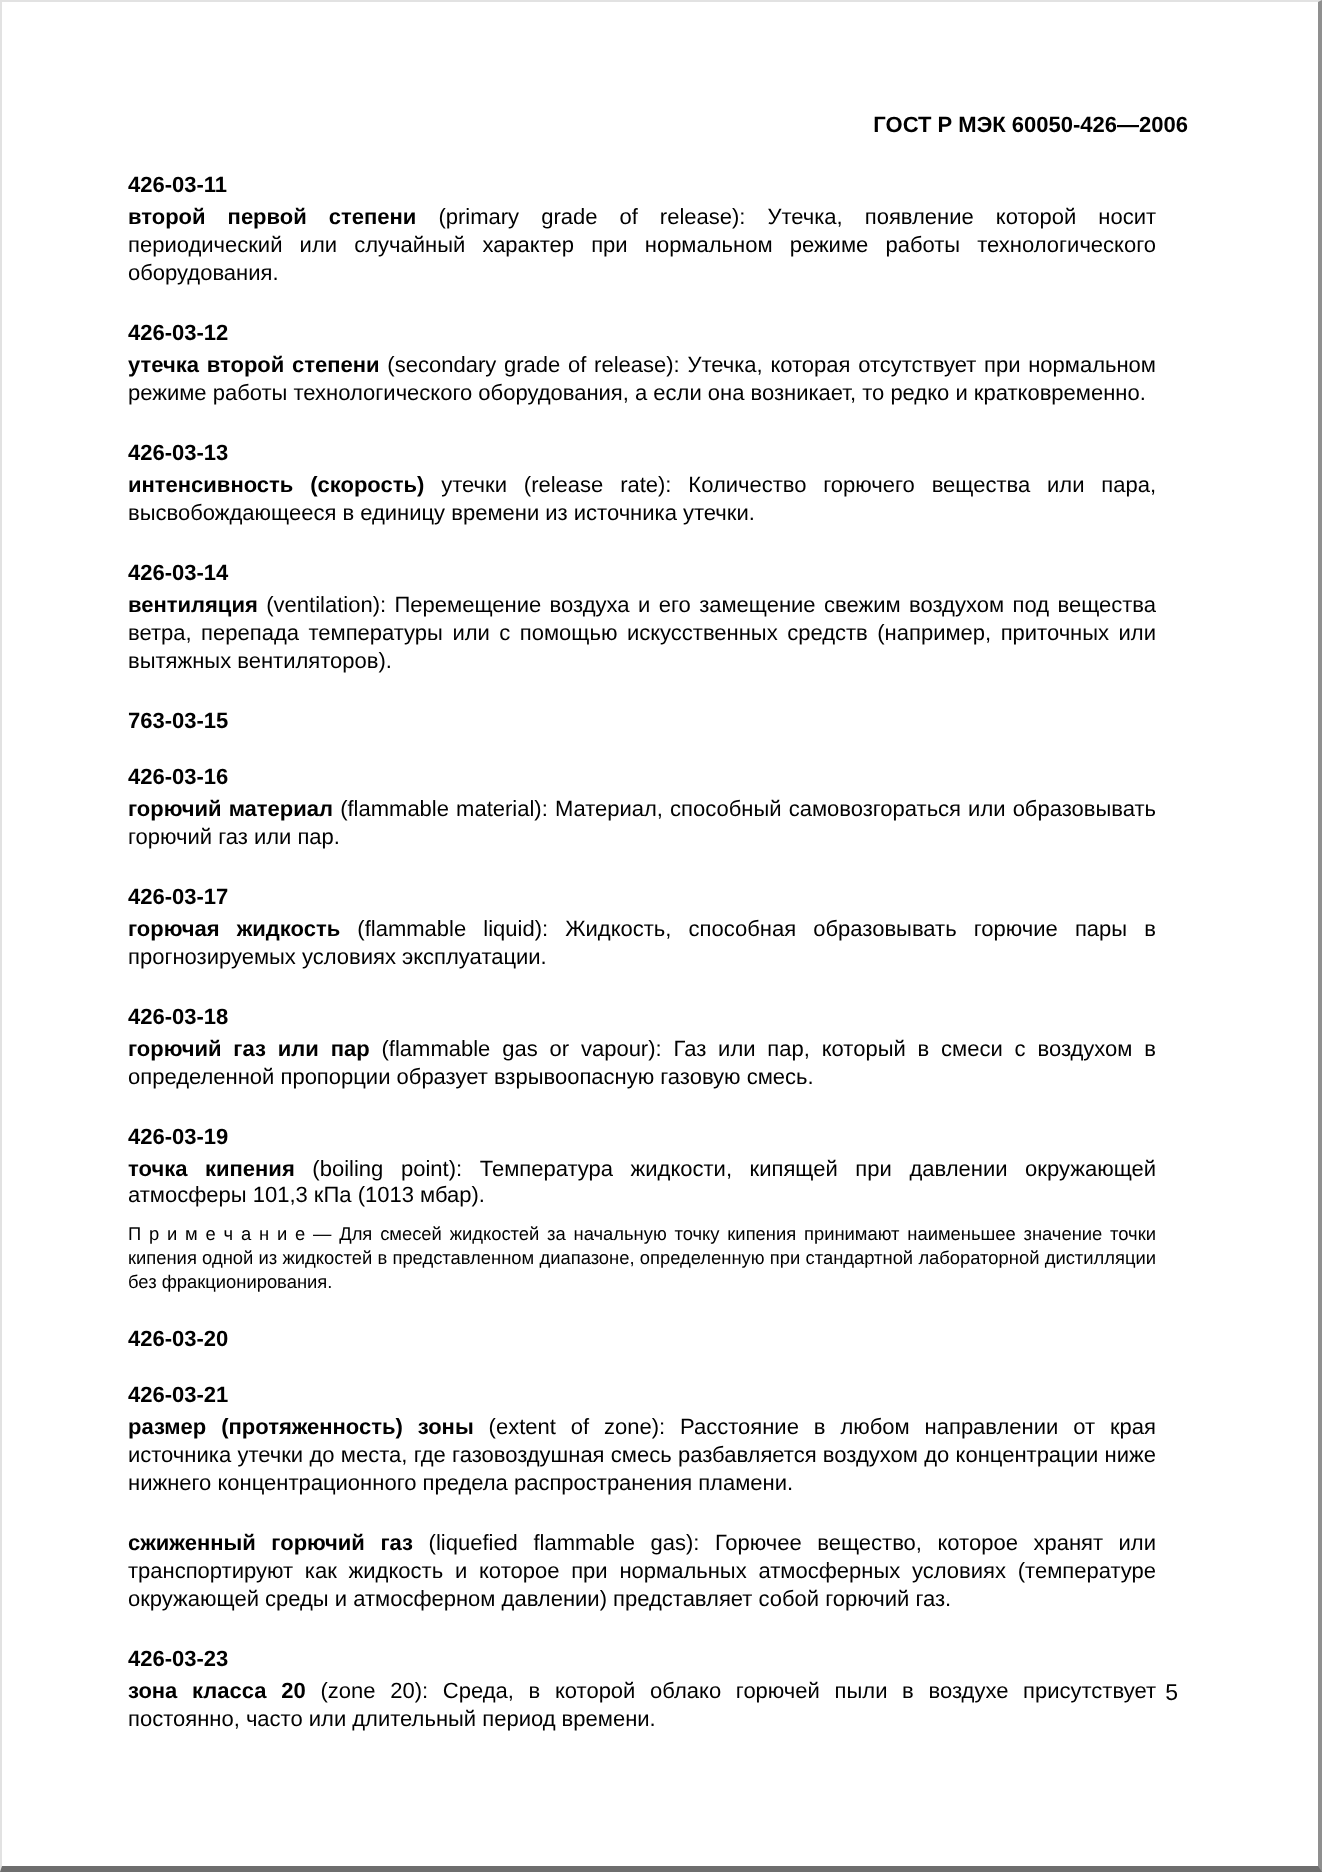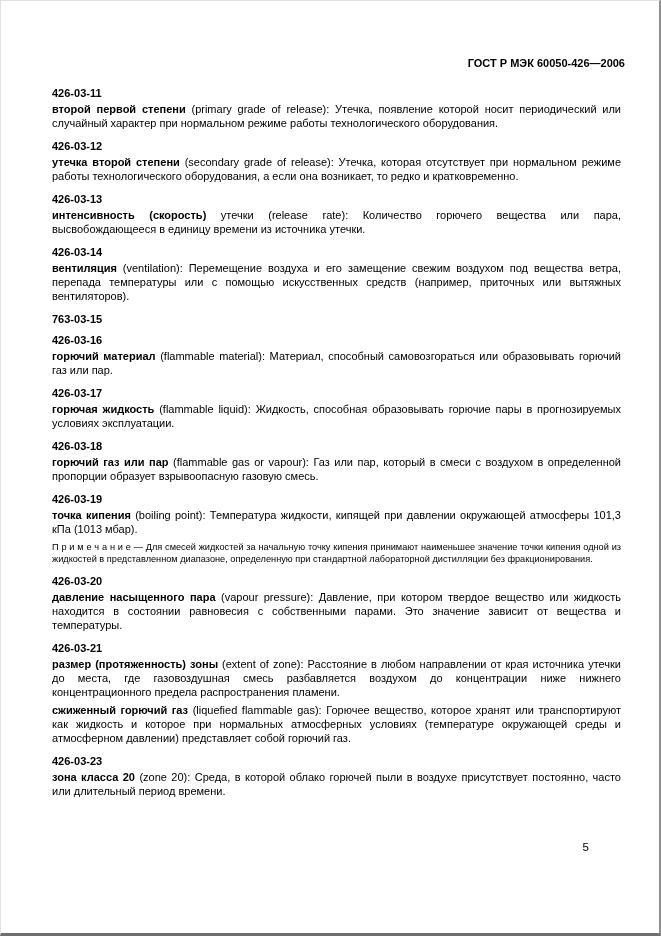--- a/index.html
+++ b/index.html
@@ -10,28 +10,28 @@
     font-family: "Liberation Sans", "DejaVu Sans", sans-serif;
     color: #000000;
     position: relative;
     box-sizing: border-box;
     border-top: 1px solid #e2e2e2;
     border-left: 1px solid #e2e2e2;
     border-right: 2px solid #8f8f8f;
     border-bottom: 3px solid #6e6e6e;
     overflow: hidden;
   }
-  .page { padding: 56px 34px 0 47px; }
+  .page { padding: 56px 65px 0 47px; }
   .doc-header {
     font-size: 11px;
     font-weight: bold;
     text-align: right;
     margin: 0 0 18px 0;
   }
-  .entry { margin: 4px; }
+  .entry { margin: 16px; }
   .entry-number {
     font-size: 11px;
     font-weight: bold;
     margin: 9px 0 4px 0;
   }
   .entry-body {
     font-size: 11px;
     line-height: 1.27;
     text-align: justify;
     margin: 0;
@@ -97,21 +97,20 @@
   </section>
 
   <section class="entry">
     <p class="entry-number">426-03-19</p>
     <p class="entry-body"><span class="term">точка кипения</span><span> (boiling point): Температура жидкости, кипящей при давлении окружающей атмосферы 101,3 кПа (1013 мбар).</span></p>
     <p class="note">П р и м е ч а н и е — Для смесей жидкостей за начальную точку кипения принимают наименьшее значение точки кипения одной из жидкостей в представленном диапазоне, определенную при стандартной лабораторной дистилляции без фракционирования.</p>
   </section>
 
   <section class="entry">
     <p class="entry-number">426-03-20</p>
-    <p class="entry-body"><span class="term">давление насыщенного пара</span><span> (vapour pressure): Давление, при котором твердое вещество или жидкость находится в состоянии равновесия с собственными парами. Это значение зависит от вещества и температуры.</span></p>
   </section>
 
   <section class="entry">
     <p class="entry-number">426-03-21</p>
     <p class="entry-body"><span class="term">размер (протяженность) зоны</span><span> (extent of zone): Расстояние в любом направлении от края источника утечки до места, где газовоздушная смесь разбавляется воздухом до концентрации ниже нижнего концентрационного предела распространения пламени.</span></p>
   </section>
 
   <section class="entry">
     <p class="entry-body"><span class="term">сжиженный горючий газ</span><span> (liquefied flammable gas): Горючее вещество, которое хранят или транспортируют как жидкость и которое при нормальных атмосферных условиях (температуре окружающей среды и атмосферном давлении) представляет собой горючий газ.</span></p>
   </section>

